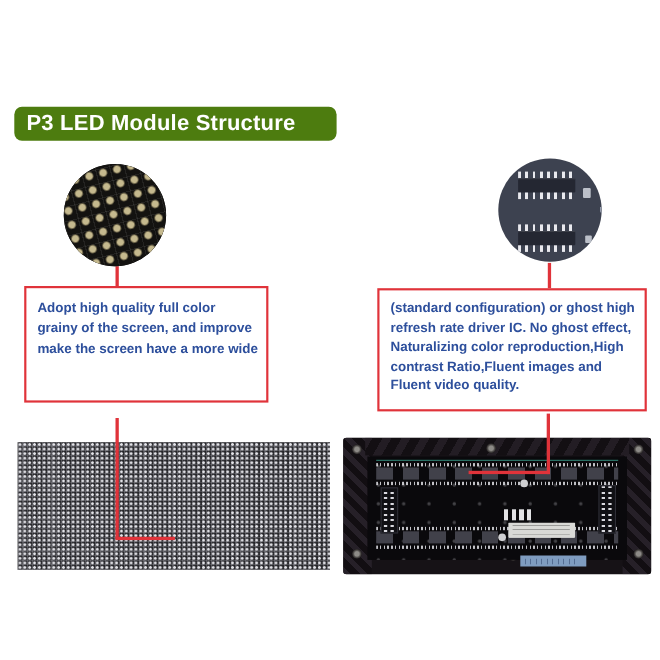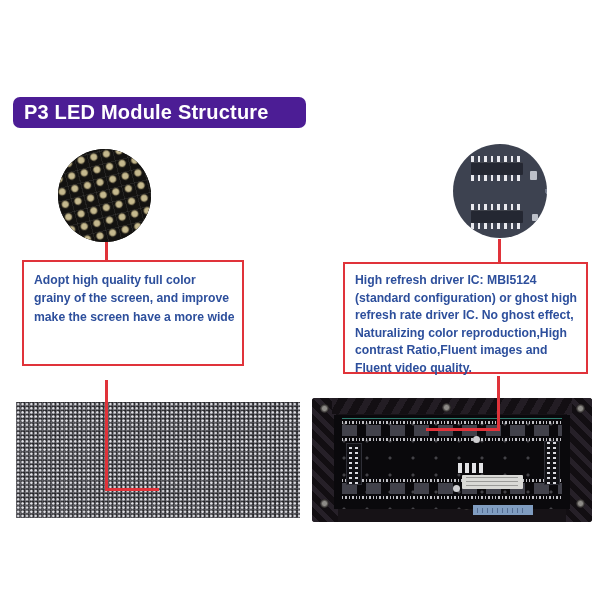--- a/index.html
+++ b/index.html
@@ -3,21 +3,21 @@
 <meta charset="utf-8">
 <style>
   html,body{margin:0;padding:0;background:#ffffff;}
   .canvas{
     position:relative;width:600px;height:600px;background:#ffffff;overflow:hidden;
     font-family:"Liberation Sans",sans-serif;
   }
   
   .banner{
     position:absolute;left:13px;top:97px;width:293px;height:31px;
-    background:#4c1d95;border-radius:7px;color:#ffffff;
+    background:#4d7c0f;border-radius:7px;color:#ffffff;
     font-size:20px;font-weight:bold;line-height:31px;padding-left:11px;
     box-sizing:border-box;letter-spacing:0.2px;white-space:nowrap;
   }
   
   .circle{position:absolute;border-radius:50%;overflow:hidden;z-index:4;}
   .circle-led{left:58px;top:149px;width:93px;height:93px;background:#0d0c0a;}
   .led-grid{
     position:absolute;left:-26px;top:-26px;width:146px;height:146px;
     transform:rotate(-14deg);
     background-color:#131210;
@@ -149,21 +149,20 @@
   <div class="rline rl-dv"></div>
   <div class="rline rl-dh"></div>
 
   <div class="callout callout-left">
     <span class="cl">Adopt high quality full color</span>
     <span class="cl">grainy of the screen, and improve</span>
     <span class="cl">make the screen have a more wide</span>
   </div>
 
   <div class="callout callout-right">
-    <span class="cl">High refresh driver IC: MBI5124</span>
     <span class="cl">(standard configuration) or ghost high</span>
     <span class="cl">refresh rate driver IC. No ghost effect,</span>
     <span class="cl">Naturalizing color reproduction,High</span>
     <span class="cl">contrast Ratio,Fluent images and</span>
     <span class="cl">Fluent video quality.</span>
   </div>
 
   <div class="module-front"></div>
 
   <div class="module-back">

